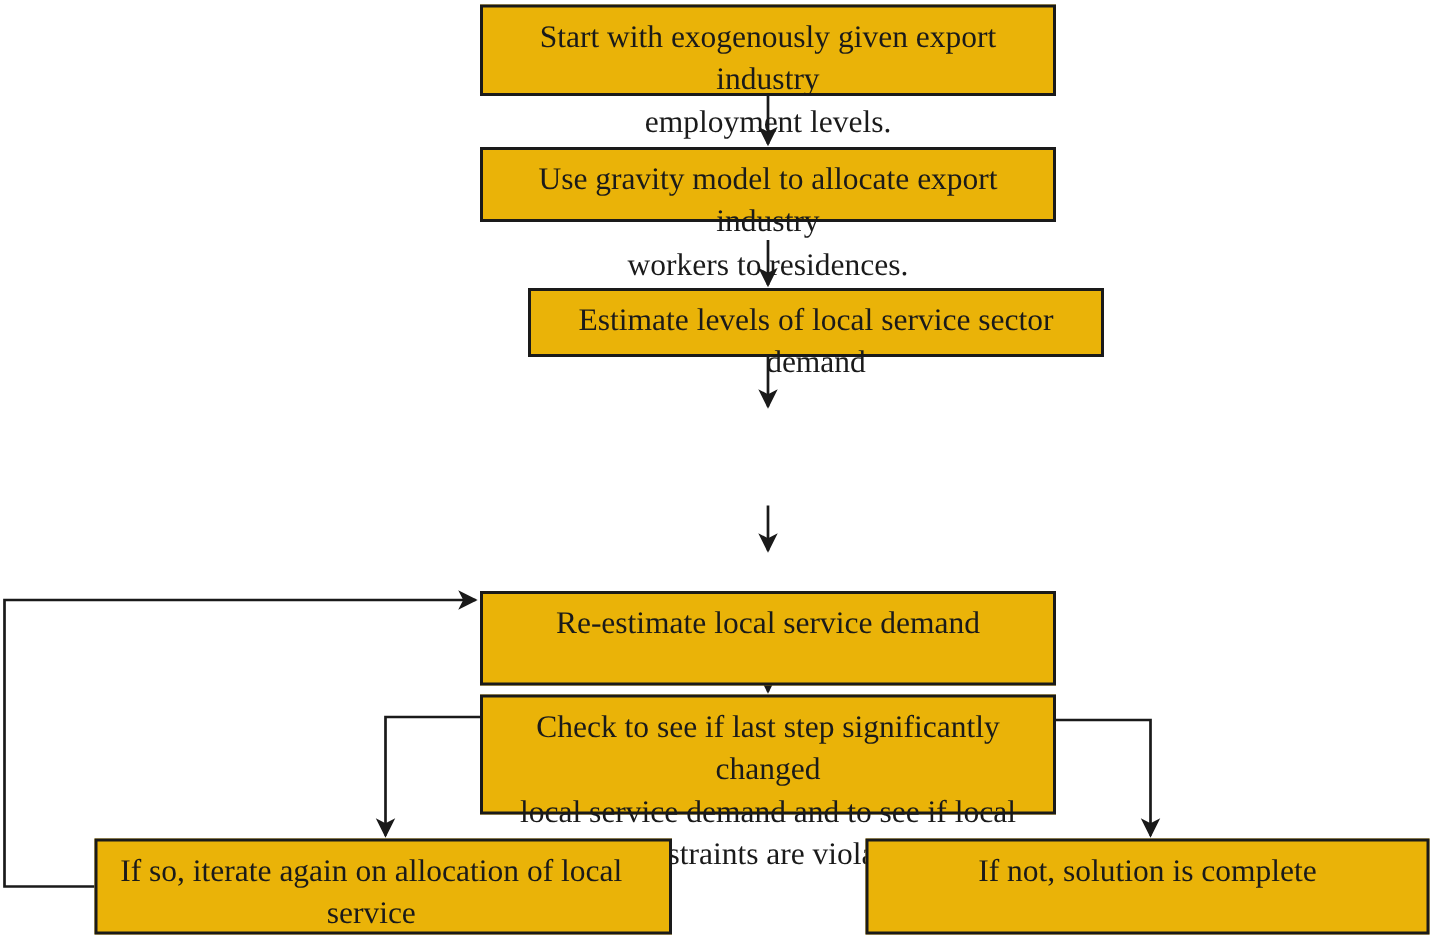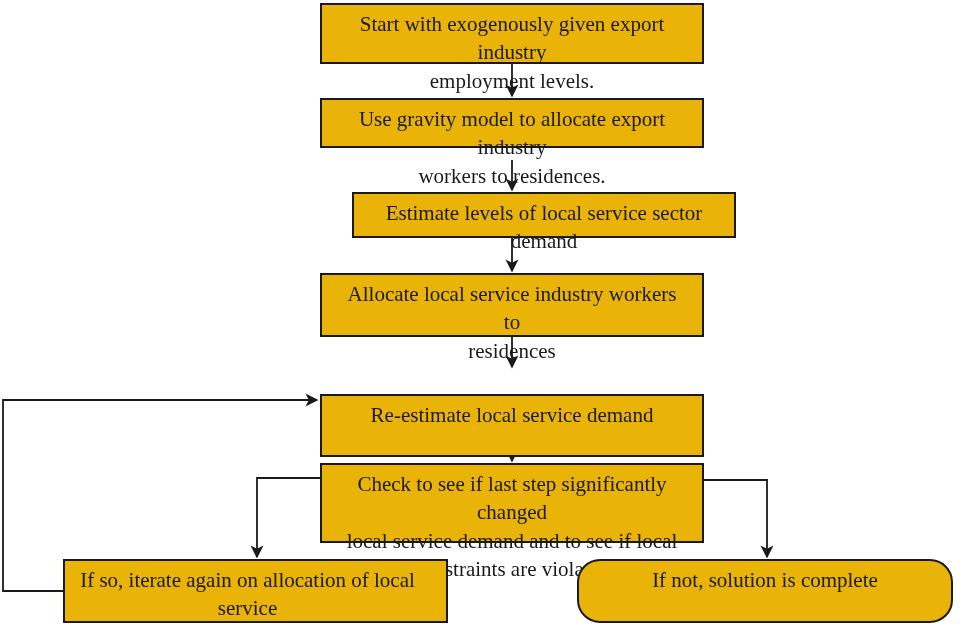--- a/index.html
+++ b/index.html
@@ -43,21 +43,21 @@
     white-space: pre-line;
   }
   #node-start            { left: 320px; top: 3px;   width: 384px; height: 61px; }
   #node-gravity          { left: 320px; top: 98px;  width: 384px; height: 50px; }
   #node-estimate-demand  { left: 320px; top: 192px; width: 384px; height: 46px; margin-left: 32px; }
   #node-allocate-workers { left: 320px; top: 273px; width: 384px; height: 64px; }
   #node-reestimate       { left: 320px; top: 369px; width: 384px; height: 63px; margin-top: 25px; }
   #node-check            { left: 320px; top: 463px; width: 384px; height: 80px; }
   #node-iterate          { left: 63px;  top: 559px; width: 385px; height: 64px; }
   #node-iterate .node-text { padding-left: 13px; padding-right: 29px; }
-  #node-complete         { left: 577px; top: 559px; width: 376px; height: 64px; border-radius: 23px; }
+  #node-complete         { left: 577px; top: 559px; width: 376px; height: 64px; }
 </style>
 </head>
 <body>
 
 <div id="canvas">
 
   <svg id="connector-layer" viewBox="0 0 960 625" xmlns="http://www.w3.org/2000/svg">
     <defs>
       <marker id="arrowhead" viewBox="0 0 10 10" refX="8.5" refY="5" markerWidth="8" markerHeight="8" orient="auto-start-reverse">
         <path d="M0.5,0.5 L9.5,5 L0.5,9.5 L2.8,5 Z" fill="#1a1a1a"></path>
@@ -80,24 +80,20 @@
 
   <div class="node" id="node-gravity">
     <span class="node-text">Use gravity model to allocate export industry
 workers to residences.</span>
   </div>
 
   <div class="node" id="node-estimate-demand">
     <span class="node-text">Estimate levels of local service sector demand</span>
   </div>
 
-  <div class="node" id="node-allocate-workers">
-    <span class="node-text">Allocate local service industry workers to
-residences</span>
-  </div>
 
   <div class="node" id="node-reestimate">
     <span class="node-text">Re-estimate local service demand</span>
   </div>
 
   <div class="node" id="node-check">
     <span class="node-text">Check to see if last step significantly changed
 local service demand and to see if local
 constraints are violated</span>
   </div>

